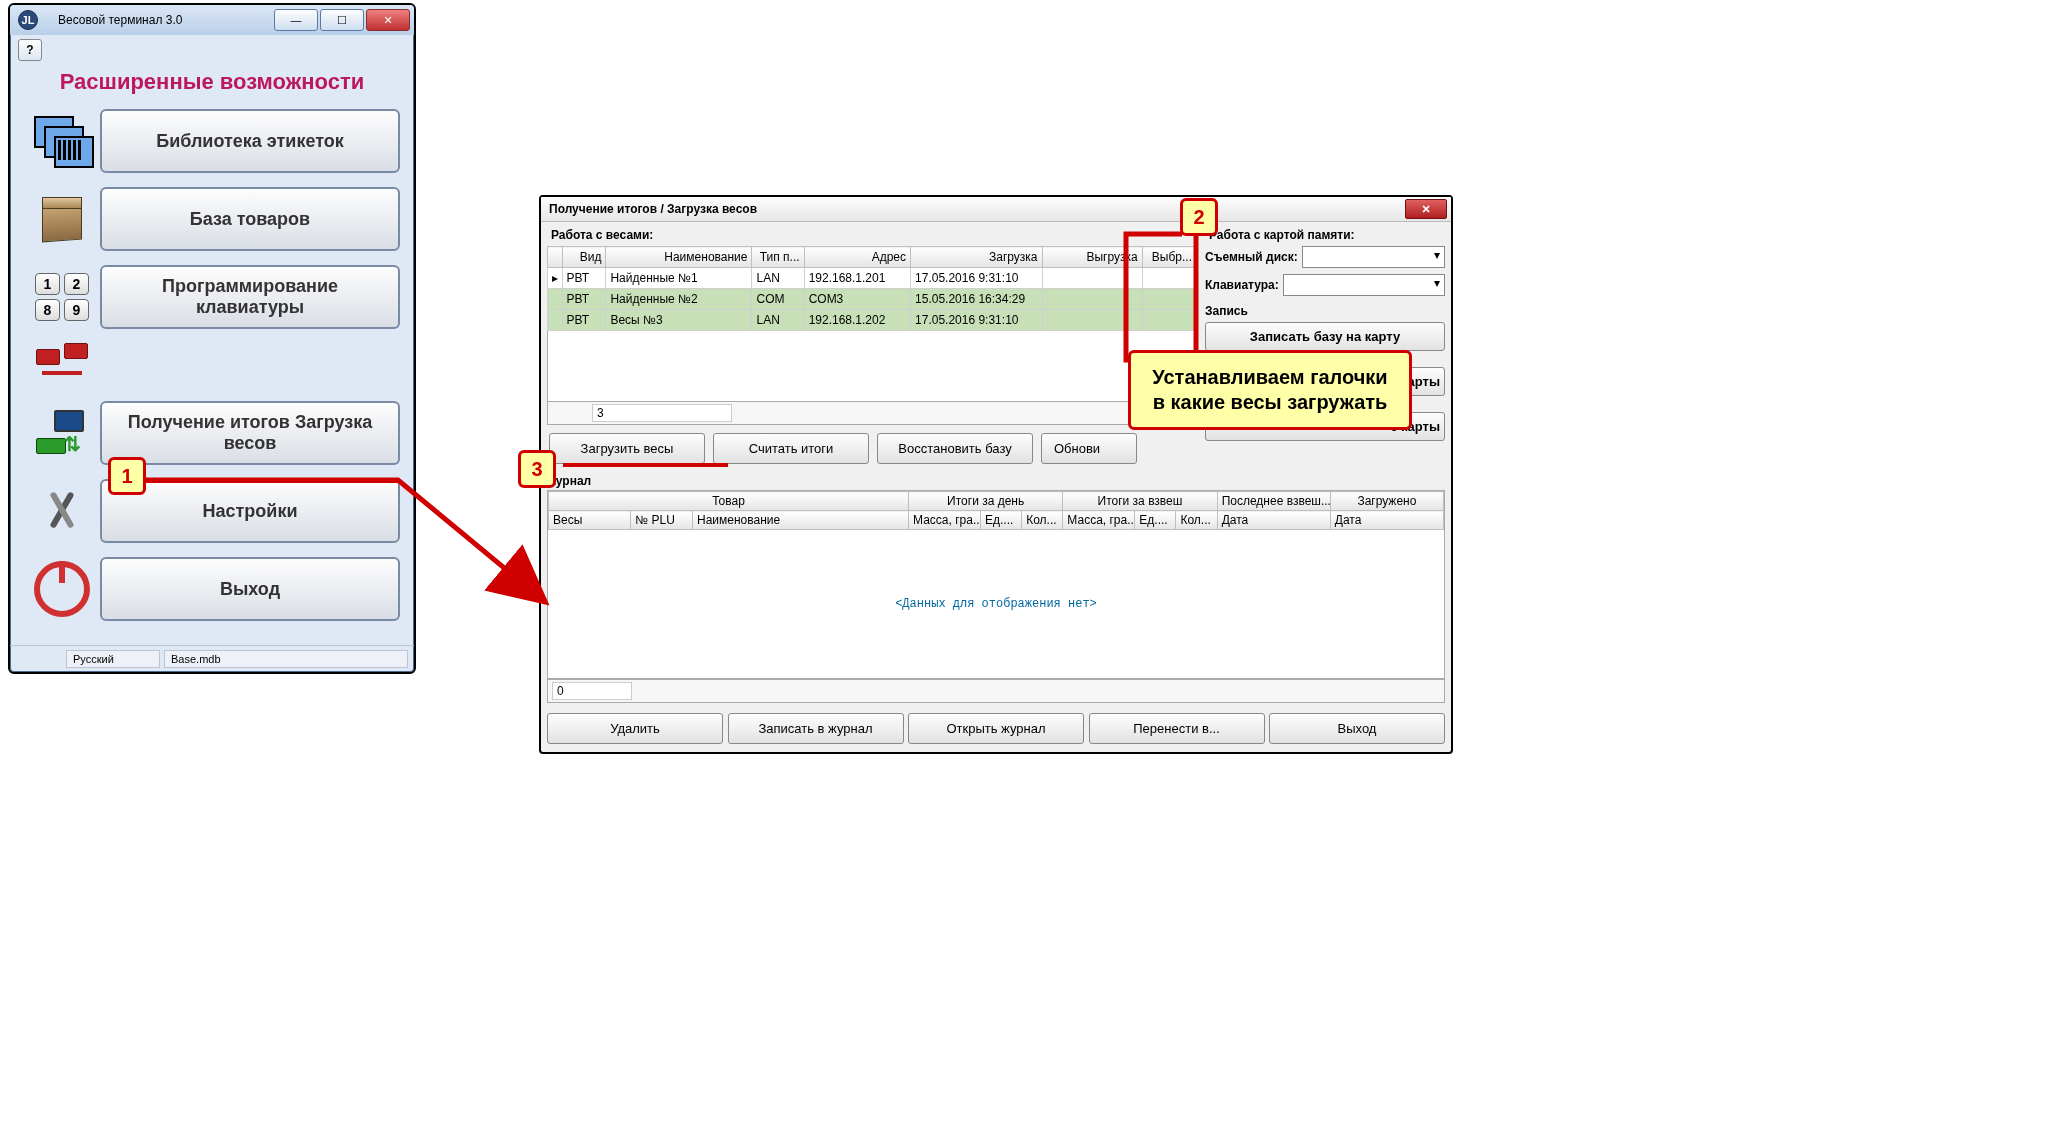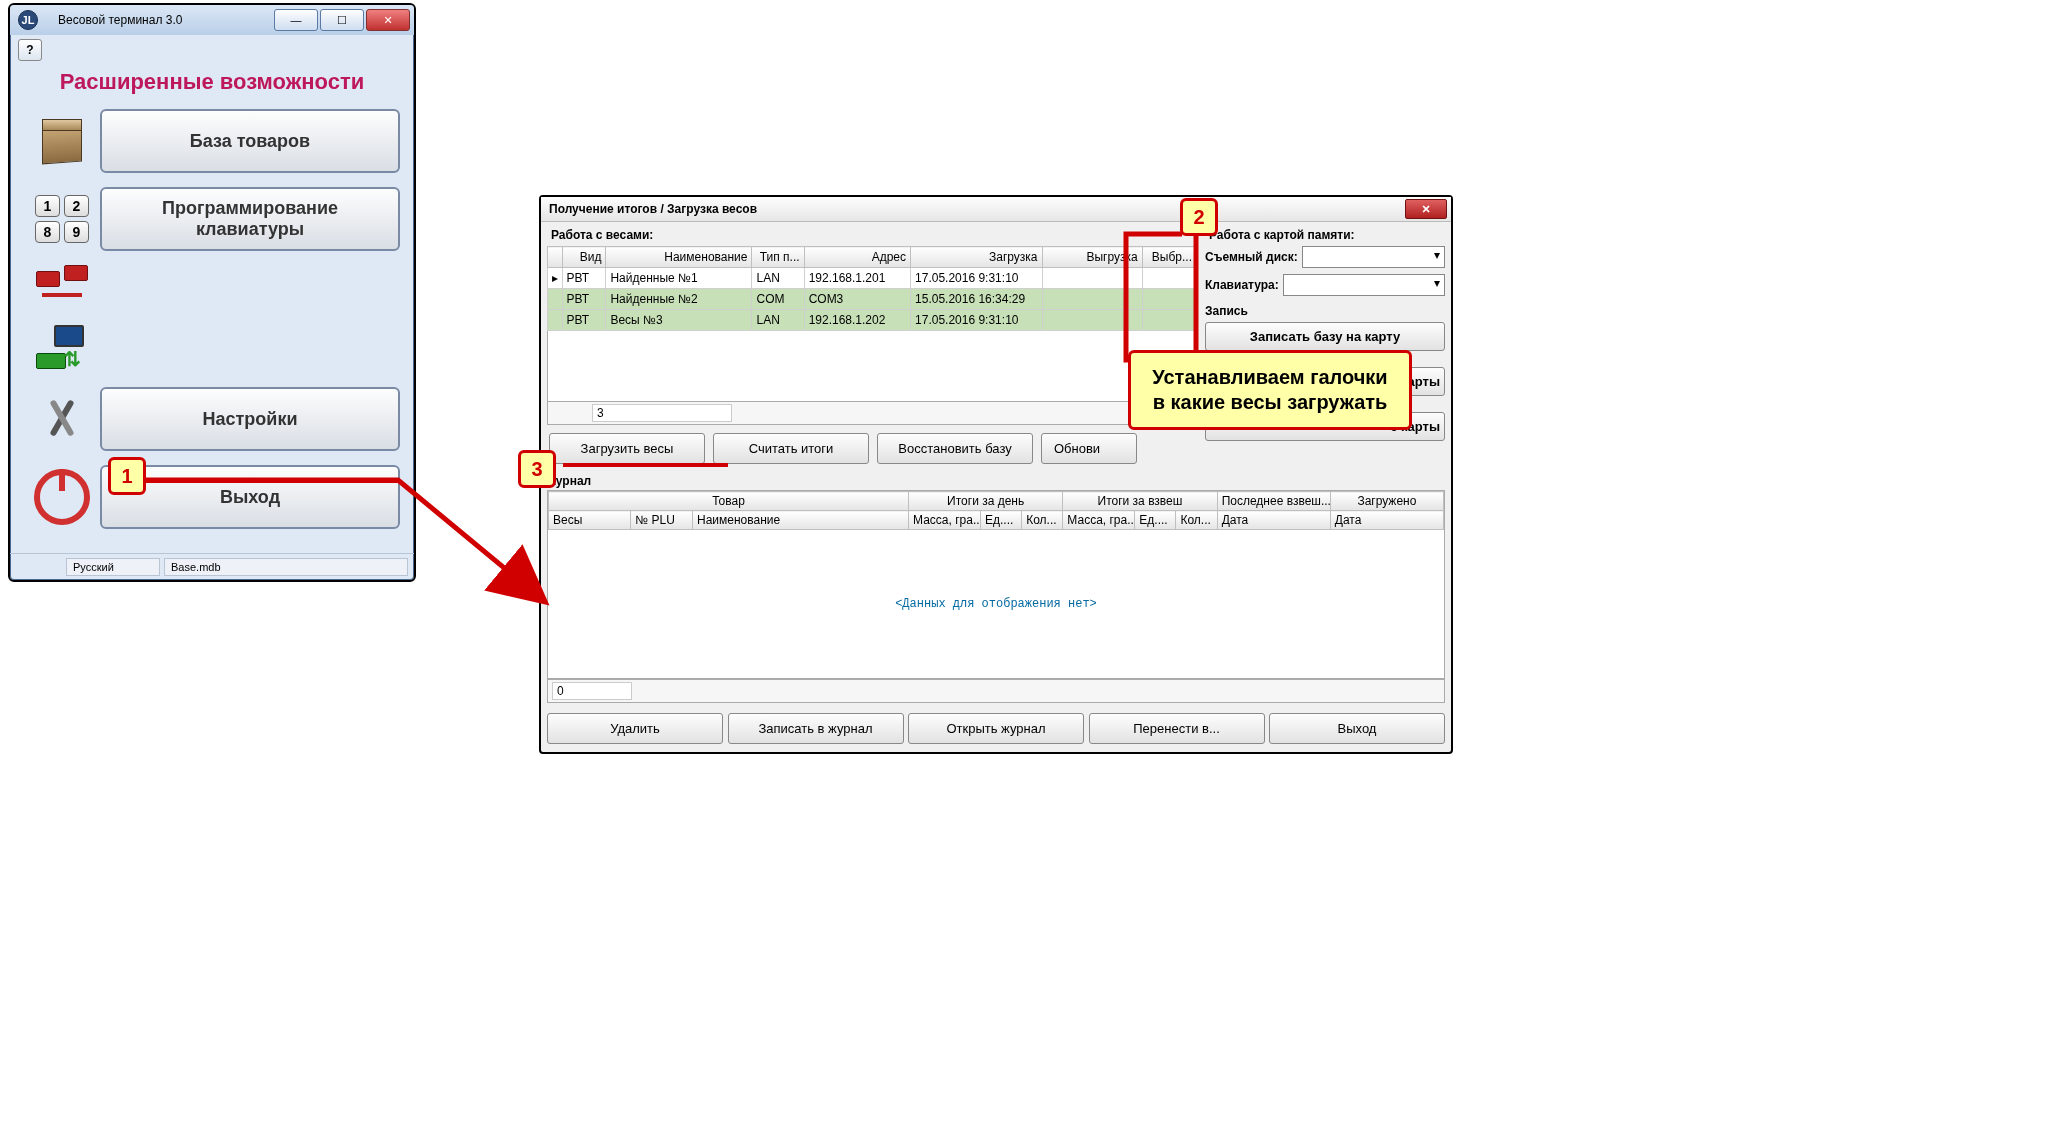--- a/index.html
+++ b/index.html
@@ -150,20 +150,37 @@
     <div class="titlebtn">—</div>
     <div class="titlebtn">☐</div>
     <div class="titlebtn close">✕</div>
   </div>
   <div class="help-btn">?</div>
   <div class="main-heading">Расширенные возможности</div>
 
   <div class="main-body">
     <div class="row-btn">
       <div class="iconcell">
+          <div class="ico-labels">
+            <div class="card c1"></div>
+            <div class="card c2"></div>
+            <div class="card c3"></div>
+            <div class="bars">
+              <span></span>
+              <span></span>
+              <span></span>
+              <span></span>
+              <span></span>
+            </div>
+          </div>
+        </div>
+      <div class="bigbtn">Библиотека этикеток</div>
+    </div>
+    <div class="row-btn">
+      <div class="iconcell">
           <div class="ico-box"></div>
         </div>
       <div class="bigbtn">База товаров</div>
     </div>
     <div class="row-btn">
       <div class="iconcell">
           <div class="ico-keys">
         <span>1</span>
             <span>2</span>
             <span>8</span>
@@ -182,20 +199,21 @@
         </div>
     </div>
     <div class="row-btn">
       <div class="iconcell">
           <div class="ico-upload">
             <div class="mon"></div>
             <div class="sc"></div>
             <div class="arr">⇅</div>
           </div>
         </div>
+      <div class="bigbtn">Получение итогов Загрузка весов</div>
     </div>
     <div class="row-btn">
       <div class="iconcell">
           <div class="ico-tools"></div>
         </div>
       <div class="bigbtn">Настройки</div>
     </div>
     <div class="row-btn">
       <div class="iconcell">
           <div class="ico-power"></div>

